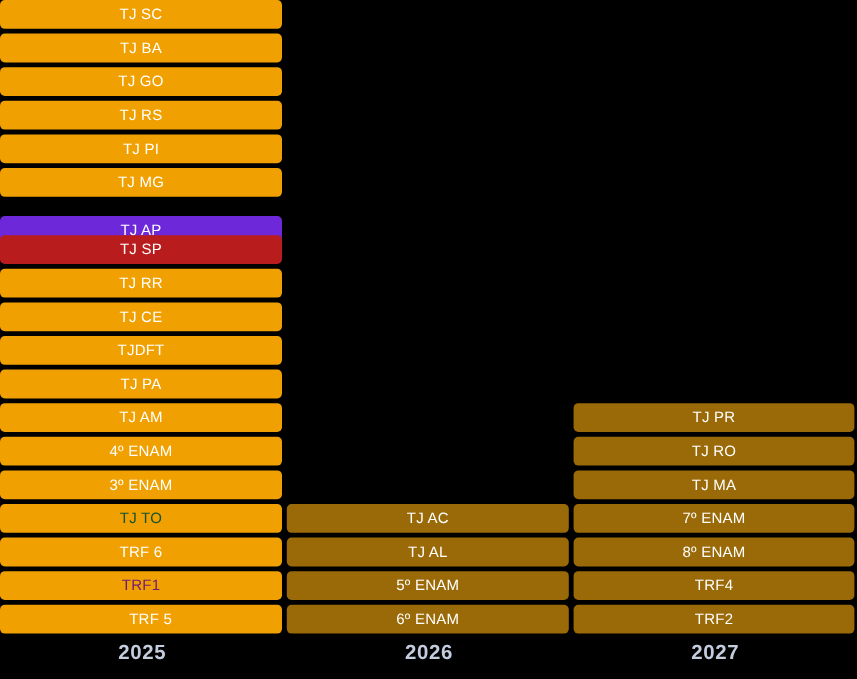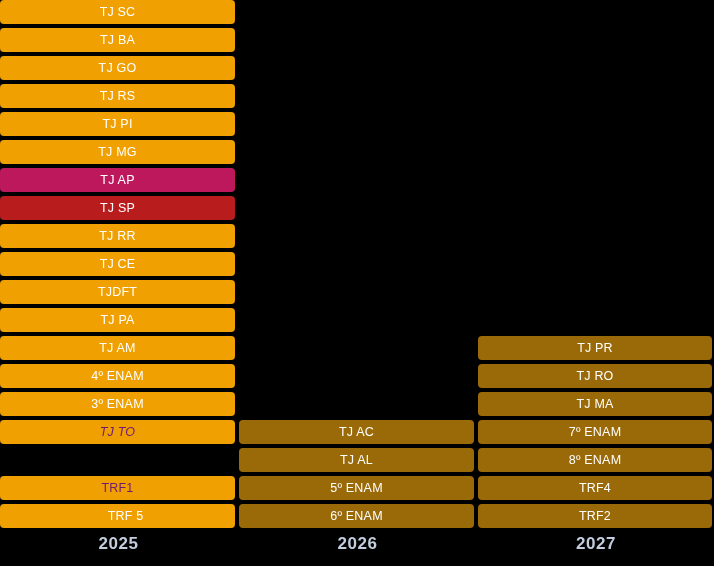--- a/index.html
+++ b/index.html
@@ -96,21 +96,21 @@
       </div>
       <div class="bar" style="top: 84px; background: rgb(240, 160, 0);">
         <span class="bar-label" style="color: rgb(255, 255, 255);">TJ RS</span>
       </div>
       <div class="bar" style="top: 112px; background: rgb(240, 160, 0);">
         <span class="bar-label" style="color: rgb(255, 255, 255);">TJ PI</span>
       </div>
       <div class="bar" style="top: 140px; background: rgb(240, 160, 0);">
         <span class="bar-label" style="color: rgb(255, 255, 255);">TJ MG</span>
       </div>
-      <div class="bar" style="top: 168px; background: #be185d;">
+      <div class="bar" style="top: 180px; background: #6d28d9;">
         <span class="bar-label" style="color: rgb(255, 255, 255);">TJ AP</span>
       </div>
       <div class="bar" style="top: 196px; background: #b91c1c;">
         <span class="bar-label" style="color: rgb(255, 255, 255);">TJ SP</span>
       </div>
       <div class="bar" style="top: 224px; background: rgb(240, 160, 0);">
         <span class="bar-label" style="color: rgb(255, 255, 255);">TJ RR</span>
       </div>
       <div class="bar" style="top: 252px; background: rgb(240, 160, 0);">
         <span class="bar-label" style="color: rgb(255, 255, 255);">TJ CE</span>
@@ -124,21 +124,24 @@
       <div class="bar" style="top: 336px; background: rgb(240, 160, 0);">
         <span class="bar-label" style="color: rgb(255, 255, 255);">TJ AM</span>
       </div>
       <div class="bar" style="top: 364px; background: rgb(240, 160, 0);">
         <span class="bar-label" style="color: rgb(255, 255, 255);">4º ENAM</span>
       </div>
       <div class="bar" style="top: 392px; background: rgb(240, 160, 0);">
         <span class="bar-label" style="color: rgb(255, 255, 255);">3º ENAM</span>
       </div>
       <div class="bar" style="top: 420px; background: rgb(240, 160, 0);">
-        <span class="bar-label" style="color: #701a75; font-style: italic;">TJ TO</span>
+        <span class="bar-label" style="color: #14532d;">TJ TO</span>
+      </div>
+      <div class="bar" style="top: 448px; background: rgb(240, 160, 0);">
+        <span class="bar-label" style="color: rgb(255, 255, 255);">TRF 6</span>
       </div>
       <div class="bar" style="top: 476px; background: rgb(240, 160, 0);">
         <span class="bar-label" style="color: #701a75;">TRF1</span>
       </div>
       <div class="bar" style="top: 504px; background: rgb(240, 160, 0); padding-left: 16px;">
         <span class="bar-label" style="color: rgb(255, 255, 255);">TRF 5</span>
       </div>
     </div>
   <div class="column col-2026">
       <div class="bar" style="top: 420px; background: rgb(154, 106, 8);">

